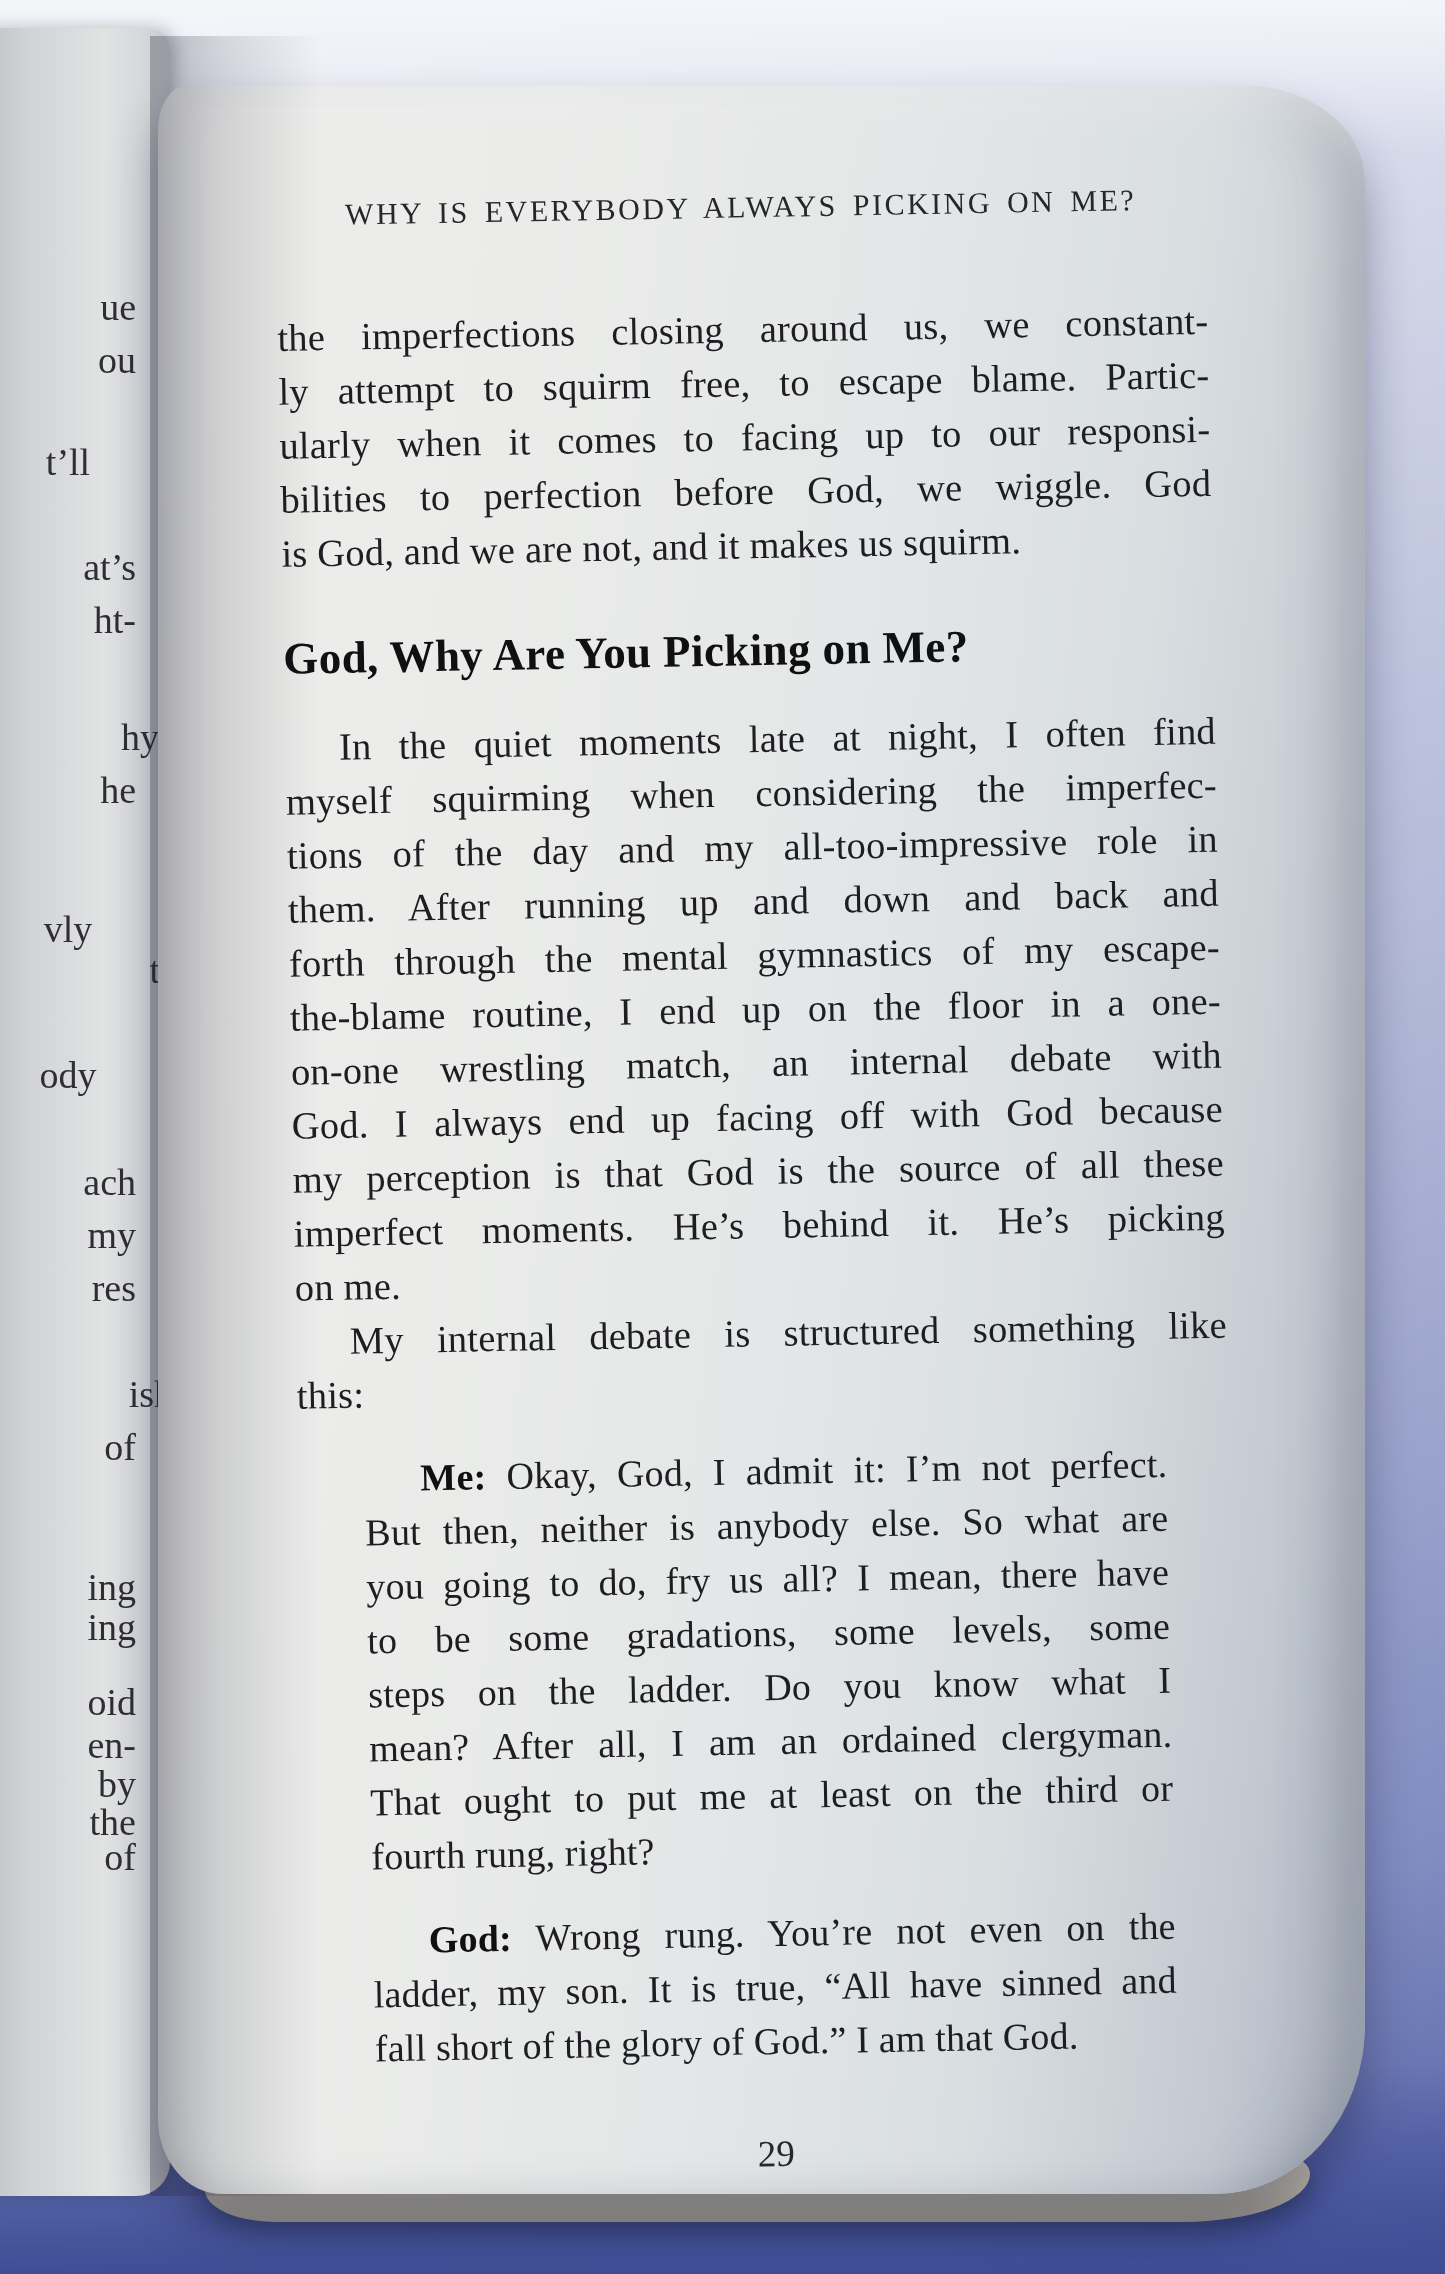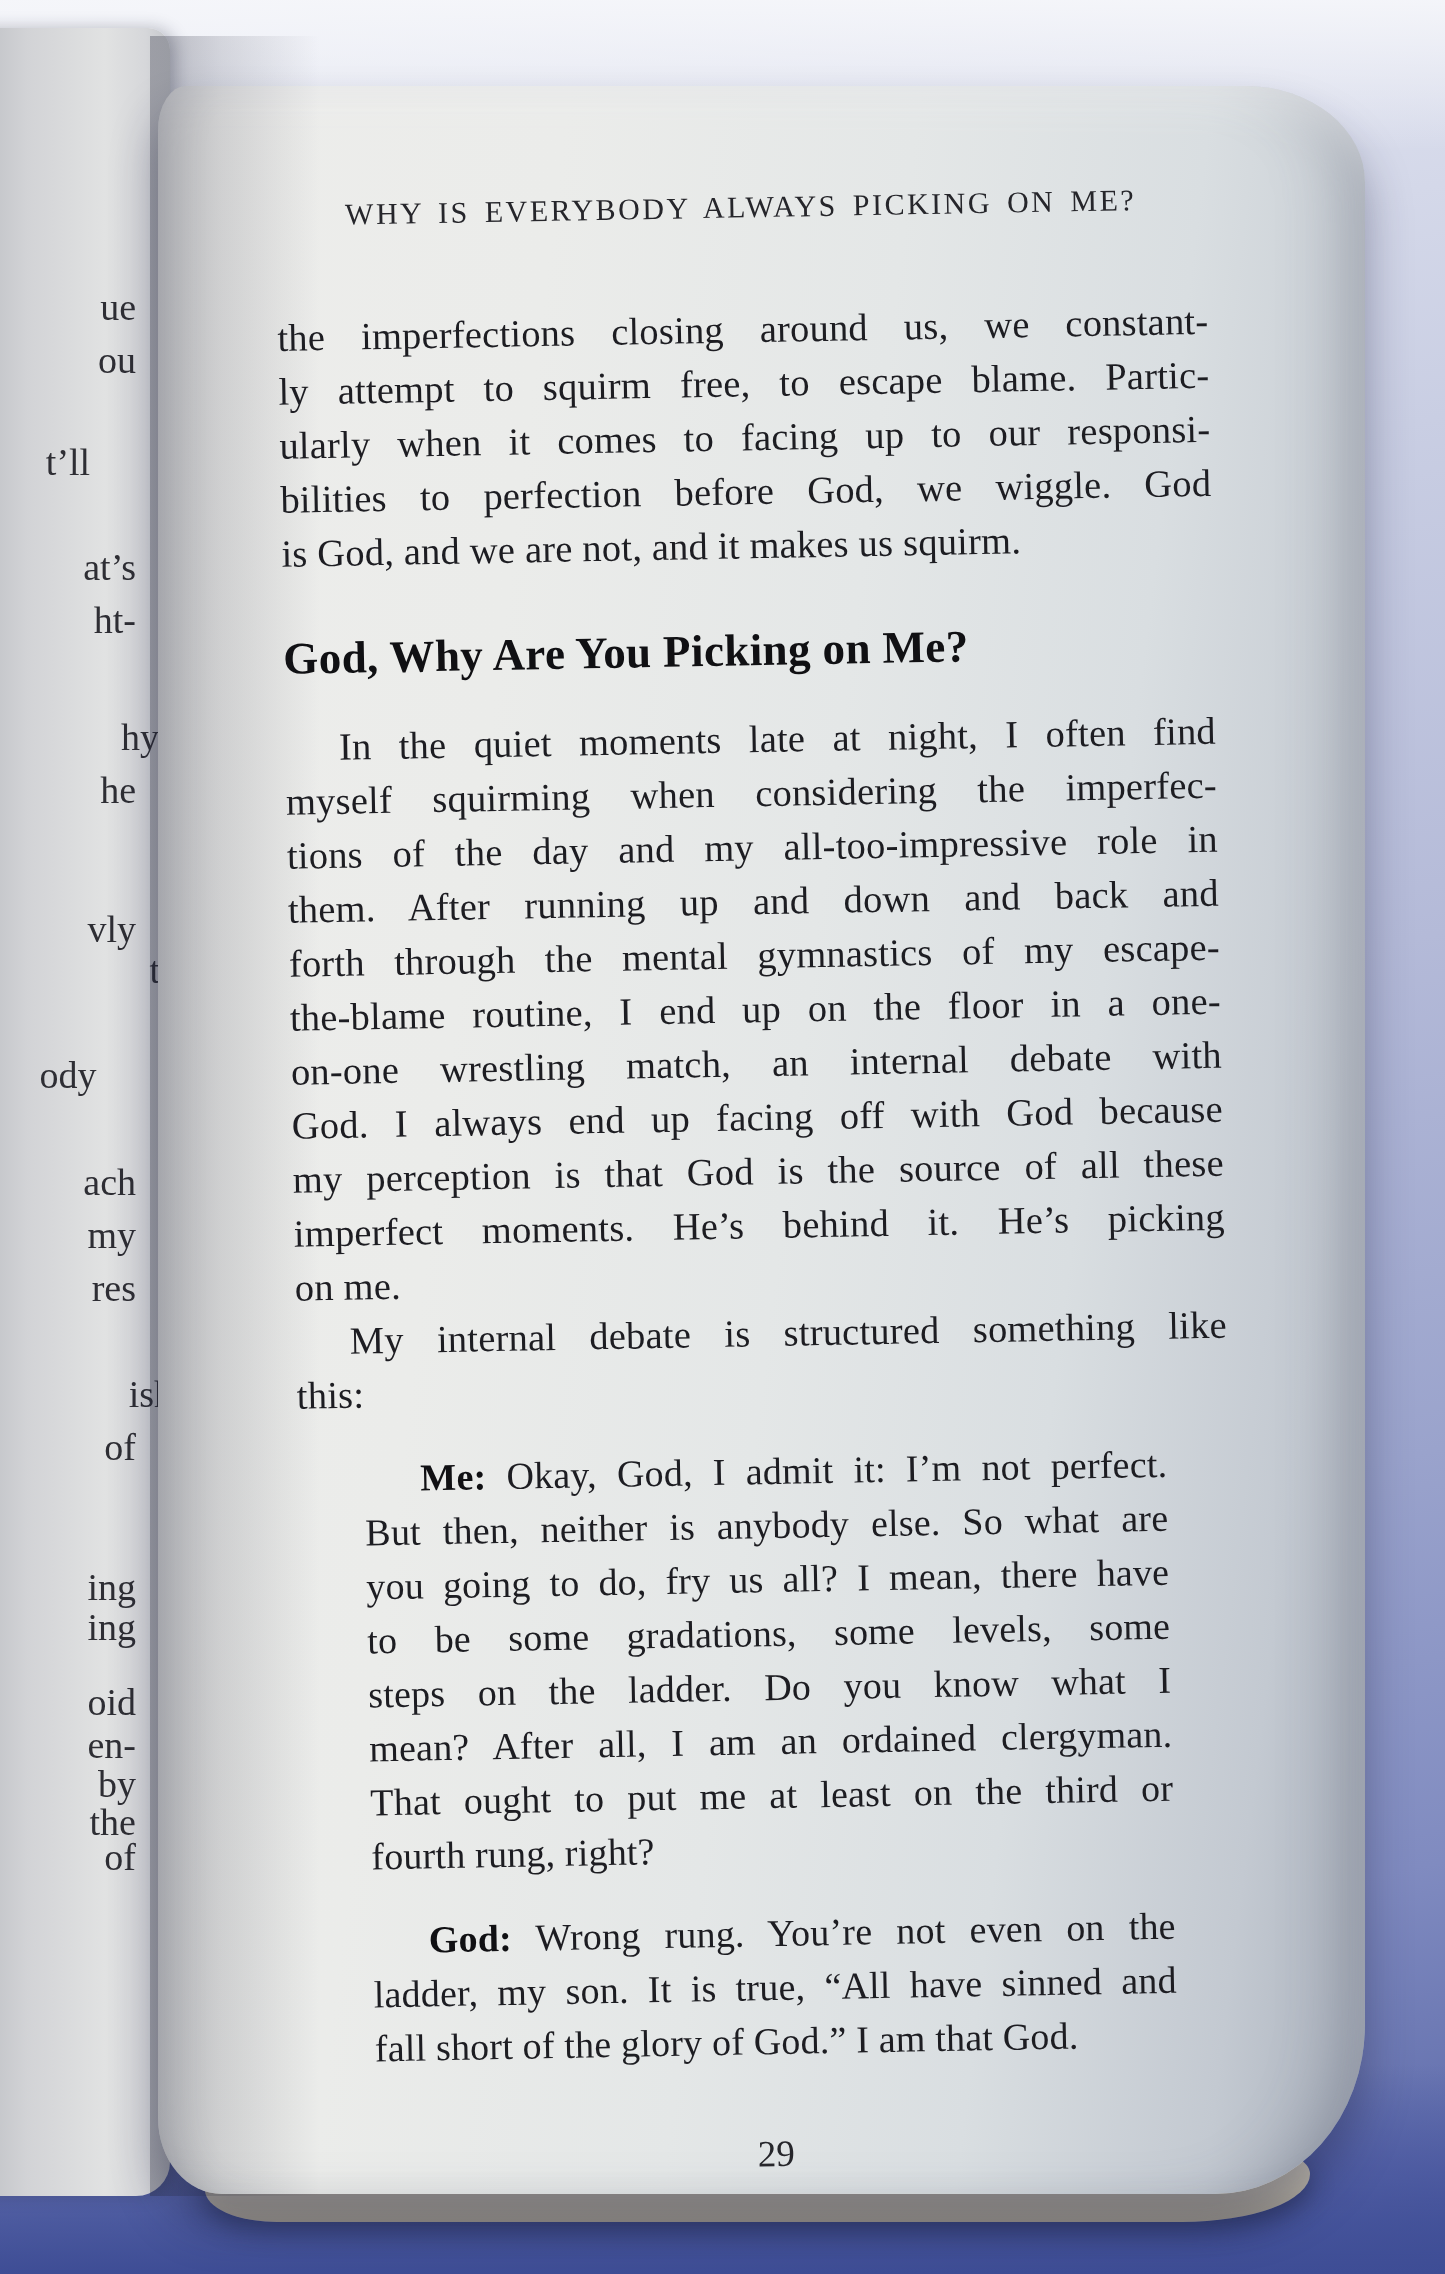--- a/index.html
+++ b/index.html
@@ -91,21 +91,21 @@
   <div class="page-edges"></div>
   <div class="left-page"></div>
   <div class="fragments-layer">
       <div class="fragment" style="top: 285px;">ue</div>
       <div class="fragment" style="top: 338px;">ou</div>
       <div class="fragment" style="top: 440px; text-align: center;">t’ll</div>
       <div class="fragment" style="top: 545px;">at’s</div>
       <div class="fragment" style="top: 598px;">ht-</div>
       <div class="fragment" style="top: 715px; margin-left: 23px;">hy</div>
       <div class="fragment" style="top: 768px;">he</div>
-      <div class="fragment" style="top: 907px;">vly</div>
+      <div class="fragment" style="top: 907px; text-align: center;">vly</div>
       <div class="fragment" style="top: 948px; padding-left: 43px;">to</div>
       <div class="fragment" style="top: 1053px; text-align: center;">ody</div>
       <div class="fragment" style="top: 1160px;">ach</div>
       <div class="fragment" style="top: 1213px;">my</div>
       <div class="fragment" style="top: 1266px;">res</div>
       <div class="fragment" style="top: 1372px; margin-left: 37px;">ish</div>
       <div class="fragment" style="top: 1425px;">of</div>
       <div class="fragment" style="top: 1565px;">ing</div>
       <div class="fragment" style="top: 1605px;">ing</div>
       <div class="fragment" style="top: 1680px;">oid</div>

